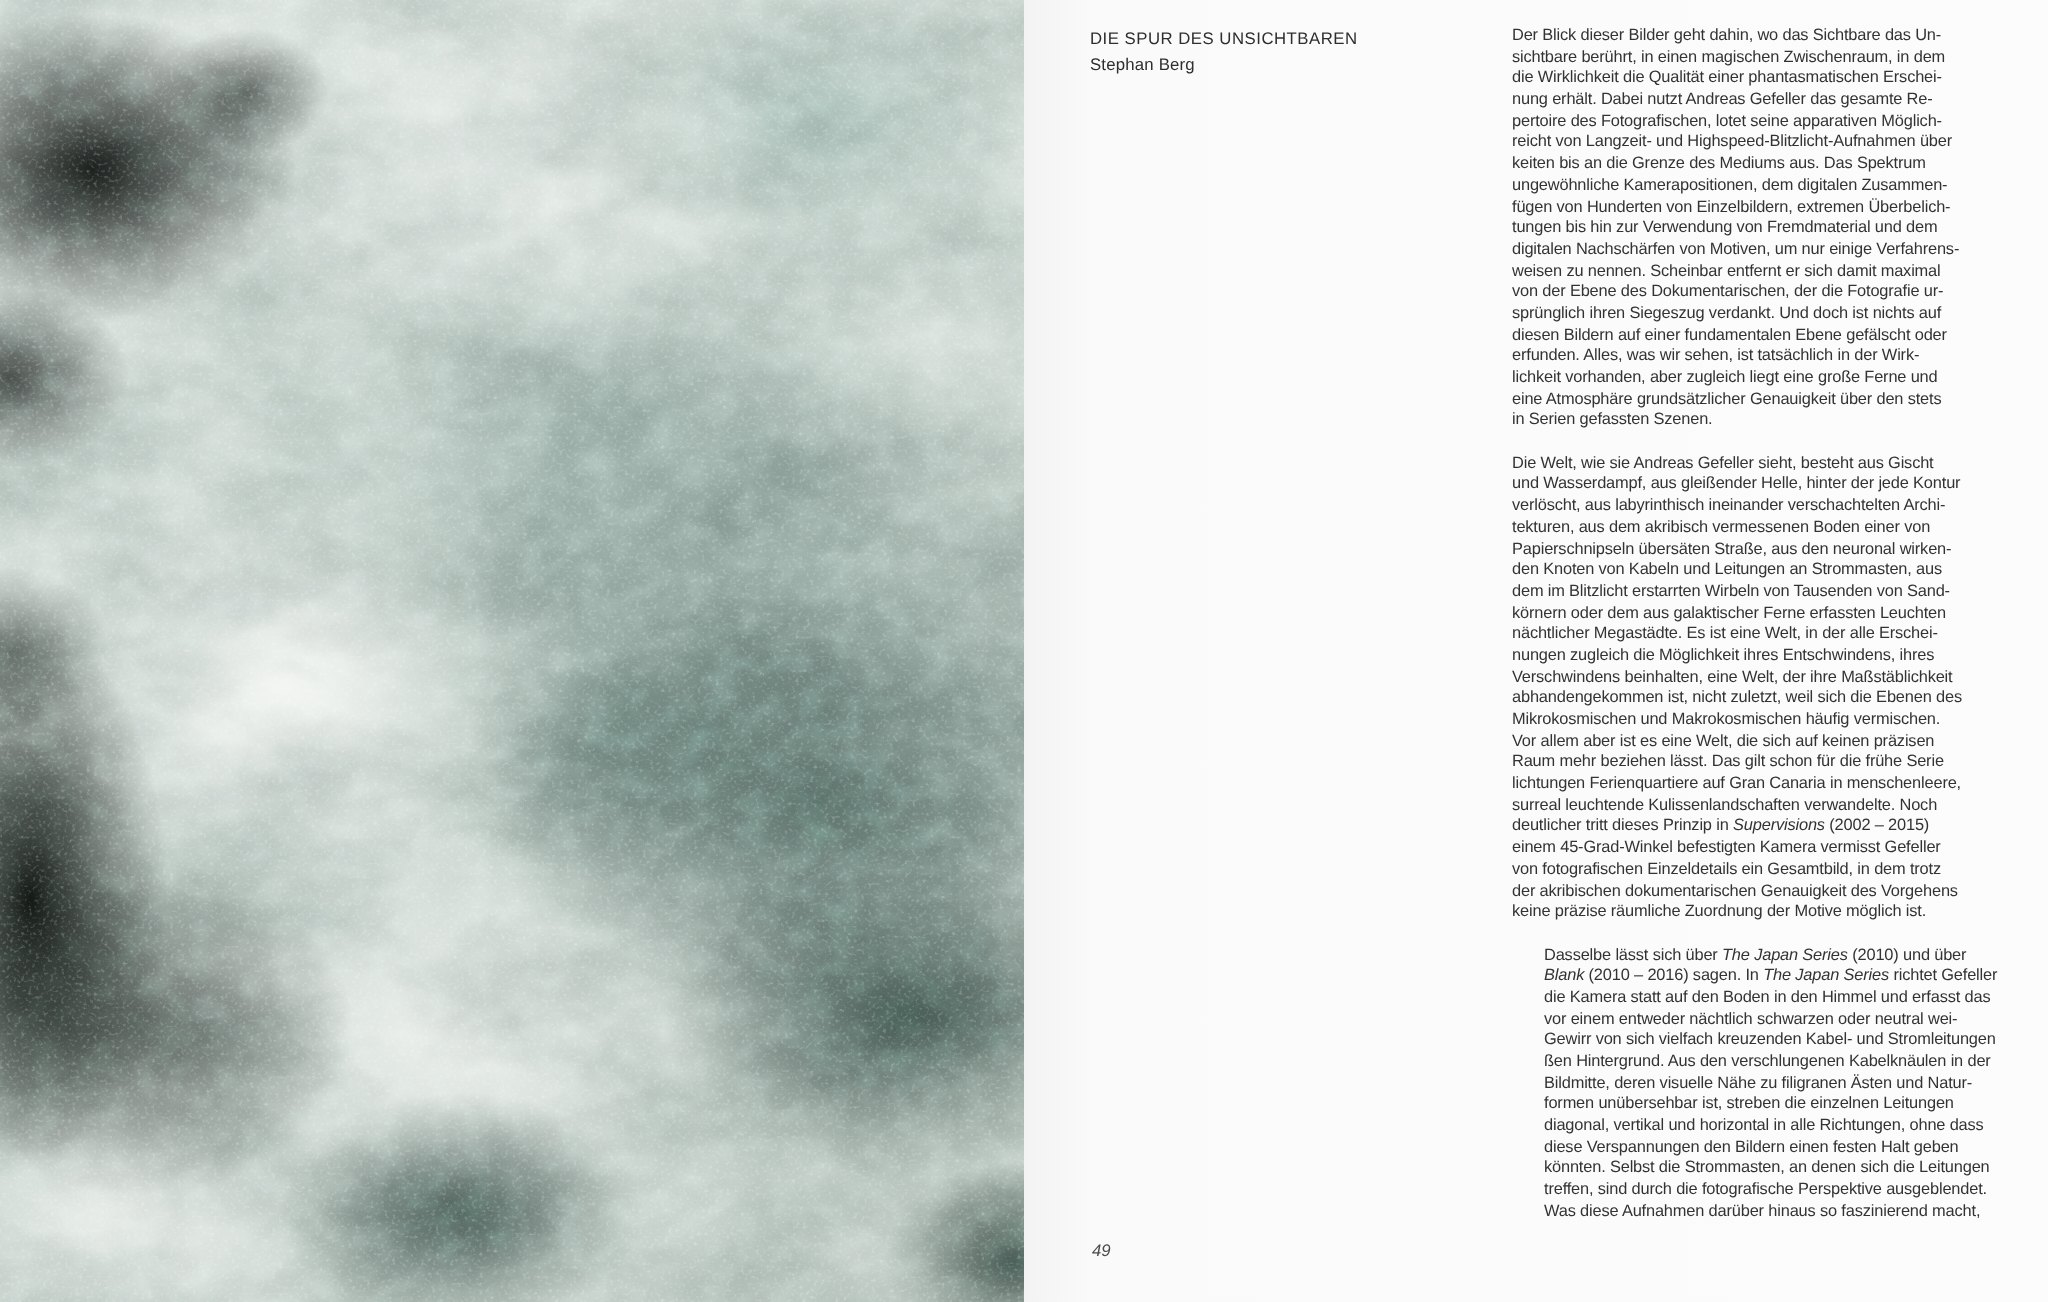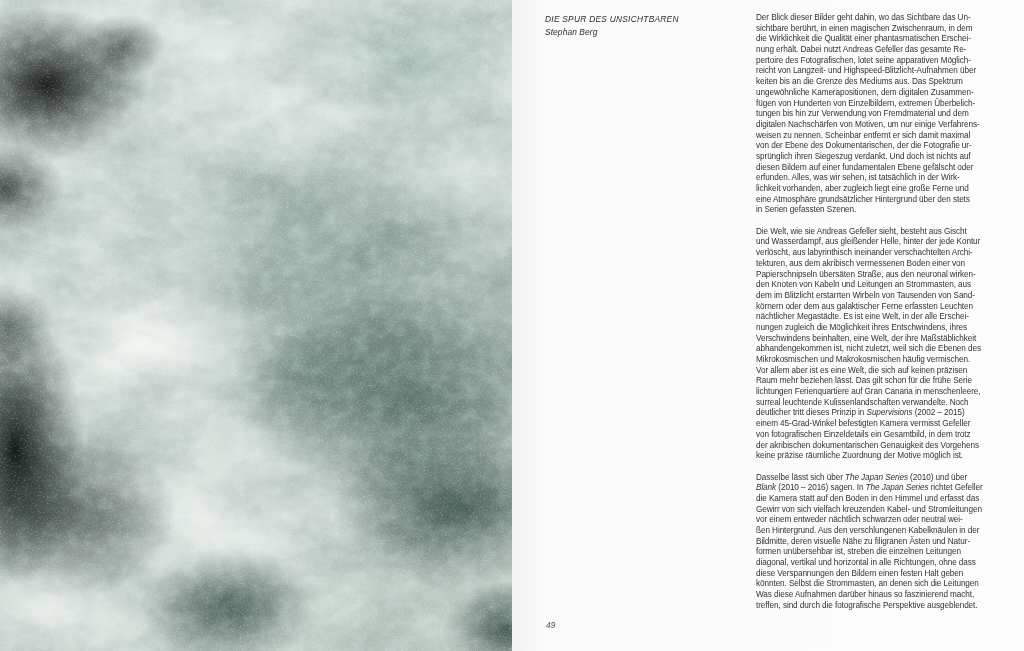--- a/index.html
+++ b/index.html
@@ -54,33 +54,33 @@
     pointer-events: none;
   }
 
   
   .right-page {
     position: absolute; left: 512px; top: 0; width: 512px; height: 651px;
     background: linear-gradient(90deg, #f3f3f3 0px, #fafafa 34px, #fcfcfc 100%);
   }
   .essay-header {
     position: absolute; left: 33px; top: 13px;
-    color: #2e2e2e; font-size: 8.4px; line-height: 13px; letter-spacing: 0.25px; font-style: italic;
+    color: #2e2e2e; font-size: 8.4px; line-height: 13px; letter-spacing: 0.25px;
   }
   .essay-header .author { letter-spacing: 0.1px; }
   .page-number {
     position: absolute; left: 34px; top: 620px;
     color: #4d4d4d; font-size: 8.4px; font-style: italic;
   }
   .article-column {
     position: absolute; left: 244px; top: 13px; width: 268px;
     color: #333333; font-size: 8.2px; line-height: 10.7px; letter-spacing: -0.08px;
   }
   .para { margin-bottom: 10.7px; }
-  .para:last-child { margin-bottom: 0; }
+  .para:last-child { margin-bottom: 0; margin-left: 16px; }
   .line { white-space: nowrap; height: 10.7px; }
   .it { font-style: italic; }
 </style>
 </head>
 <body>
 
 <div class="photo">
   <div class="noise noise-coarse">
     <svg width="512" height="651" xmlns="http://www.w3.org/2000/svg">
       <filter id="f-coarse" x="0" y="0" width="100%" height="100%">
@@ -130,21 +130,21 @@
         <div class="line"><span>ungewöhnliche Kamerapositionen, dem digitalen Zusammen-</span></div>
         <div class="line"><span>fügen von Hunderten von Einzelbildern, extremen Überbelich-</span></div>
         <div class="line"><span>tungen bis hin zur Verwendung von Fremdmaterial und dem</span></div>
         <div class="line"><span>digitalen Nachschärfen von Motiven, um nur einige Verfahrens-</span></div>
         <div class="line"><span>weisen zu nennen. Scheinbar entfernt er sich damit maximal</span></div>
         <div class="line"><span>von der Ebene des Dokumentarischen, der die Fotografie ur-</span></div>
         <div class="line"><span>sprünglich ihren Siegeszug verdankt. Und doch ist nichts auf</span></div>
         <div class="line"><span>diesen Bildern auf einer fundamentalen Ebene gefälscht oder</span></div>
         <div class="line"><span>erfunden. Alles, was wir sehen, ist tatsächlich in der Wirk-</span></div>
         <div class="line"><span>lichkeit vorhanden, aber zugleich liegt eine große Ferne und</span></div>
-        <div class="line"><span>eine Atmosphäre grundsätzlicher Hintergrund über den stets</span></div>
+        <div class="line"><span>eine Atmosphäre grundsätzlicher Genauigkeit über den stets</span></div>
         <div class="line"><span>in Serien gefassten Szenen.</span></div>
       </div>
       <div class="para">
         <div class="line"><span>Die Welt, wie sie Andreas Gefeller sieht, besteht aus Gischt</span></div>
         <div class="line"><span>und Wasserdampf, aus gleißender Helle, hinter der jede Kontur</span></div>
         <div class="line"><span>verlöscht, aus labyrinthisch ineinander verschachtelten Archi-</span></div>
         <div class="line"><span>tekturen, aus dem akribisch vermessenen Boden einer von</span></div>
         <div class="line"><span>Papierschnipseln übersäten Straße, aus den neuronal wirken-</span></div>
         <div class="line"><span>den Knoten von Kabeln und Leitungen an Strommasten, aus</span></div>
         <div class="line"><span>dem im Blitzlicht erstarrten Wirbeln von Tausenden von Sand-</span></div>
@@ -161,27 +161,27 @@
         <div class="line"><span>deutlicher tritt dieses Prinzip in </span><span class="it">Supervisions</span><span> (2002 – 2015)</span></div>
         <div class="line"><span>einem 45-Grad-Winkel befestigten Kamera vermisst Gefeller</span></div>
         <div class="line"><span>von fotografischen Einzeldetails ein Gesamtbild, in dem trotz</span></div>
         <div class="line"><span>der akribischen dokumentarischen Genauigkeit des Vorgehens</span></div>
         <div class="line"><span>keine präzise räumliche Zuordnung der Motive möglich ist.</span></div>
       </div>
       <div class="para">
         <div class="line"><span>Dasselbe lässt sich über </span><span class="it">The Japan Series</span><span> (2010) und über</span></div>
         <div class="line"><span class="it">Blank</span><span> (2010 – 2016) sagen. In </span><span class="it">The Japan Series</span><span> richtet Gefeller</span></div>
         <div class="line"><span>die Kamera statt auf den Boden in den Himmel und erfasst das</span></div>
+        <div class="line"><span>vor einem entweder nächtlich schwarzen oder neutral wei-</span></div>
         <div class="line"><span>Gewirr von sich vielfach kreuzenden Kabel- und Stromleitungen</span></div>
-        <div class="line"><span>vor einem entweder nächtlich schwarzen oder neutral wei-</span></div>
         <div class="line"><span>ßen Hintergrund. Aus den verschlungenen Kabelknäulen in der</span></div>
         <div class="line"><span>Bildmitte, deren visuelle Nähe zu filigranen Ästen und Natur-</span></div>
         <div class="line"><span>formen unübersehbar ist, streben die einzelnen Leitungen</span></div>
         <div class="line"><span>diagonal, vertikal und horizontal in alle Richtungen, ohne dass</span></div>
         <div class="line"><span>diese Verspannungen den Bildern einen festen Halt geben</span></div>
         <div class="line"><span>könnten. Selbst die Strommasten, an denen sich die Leitungen</span></div>
+        <div class="line"><span>treffen, sind durch die fotografische Perspektive ausgeblendet.</span></div>
         <div class="line"><span>Was diese Aufnahmen darüber hinaus so faszinierend macht,</span></div>
-        <div class="line"><span>treffen, sind durch die fotografische Perspektive ausgeblendet.</span></div>
       </div>
     </div>
 
   <div class="page-number">49</div>
 </div>
 
 </body></html>

